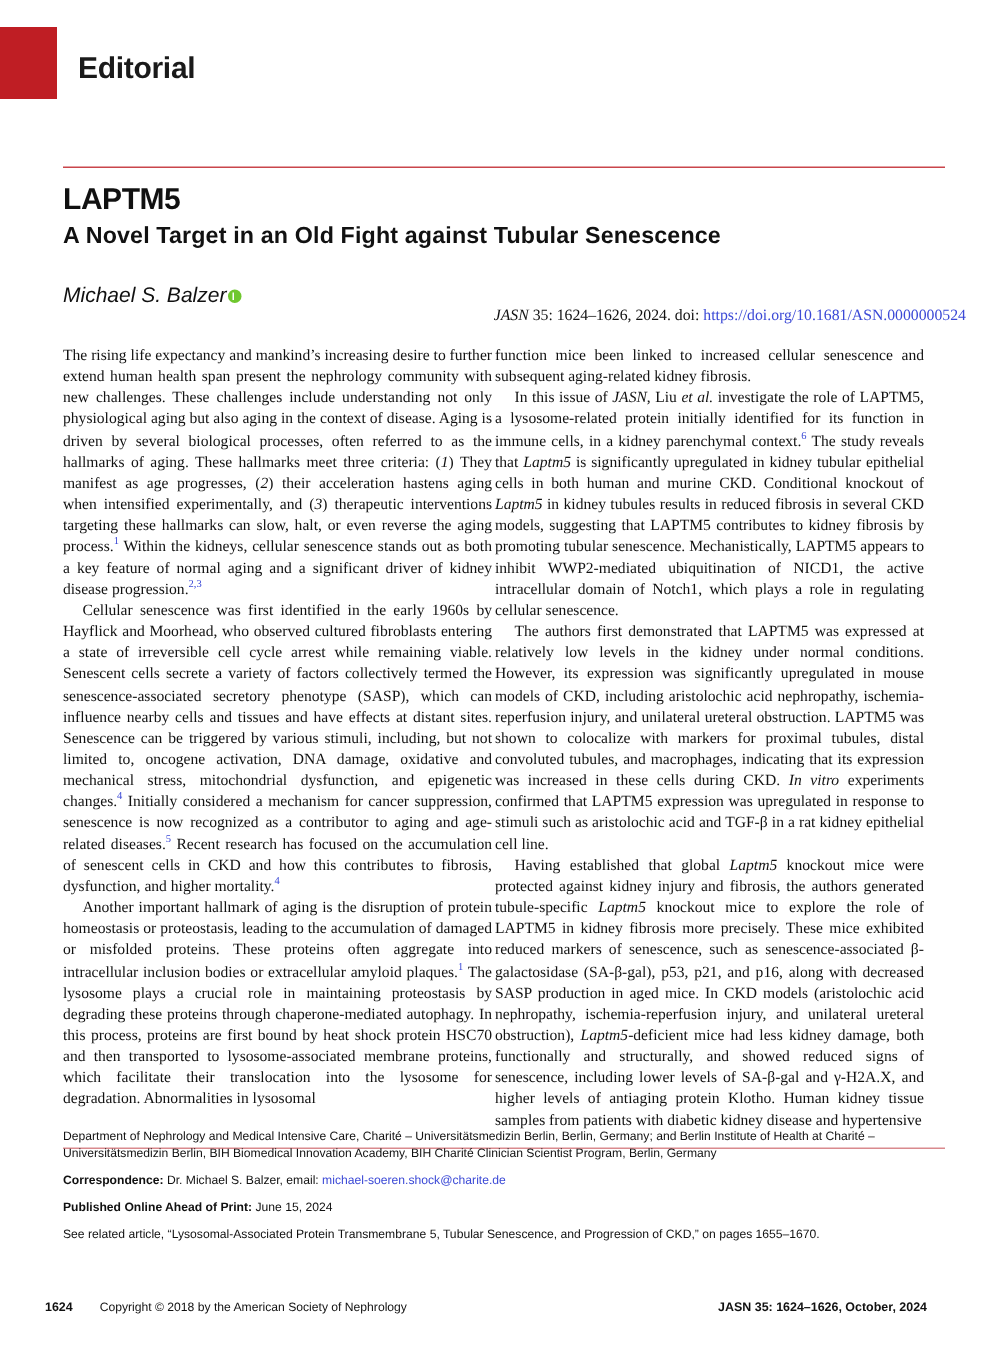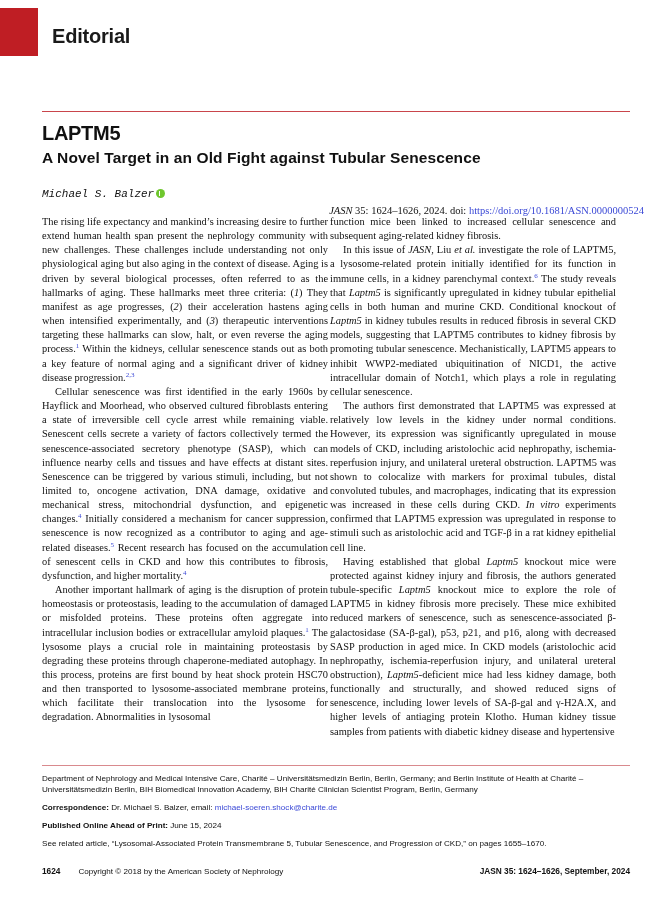--- a/index.html
+++ b/index.html
@@ -12,21 +12,21 @@
     height: 900px;
     position: relative;
     font-family: "Liberation Serif", serif;
     color: #000000;
     overflow: hidden;
   }
 
   
   #masthead {
     position: absolute;
-    left: 0; top: 8px;
+    left: 0; top: 18px;
     width: 672px; height: 52px;
   }
   #red-block {
     position: absolute;
     left: 0; top: 0;
     width: 38px; height: 48px;
     background: #bf1e24;
   }
   #section-label {
     position: absolute;
@@ -68,23 +68,23 @@
     line-height: 20px;
     letter-spacing: 0.1px;
     color: #111;
     margin: 3px 0 12px 0;
   }
 
   
   #author-line {
     position: absolute;
     left: 42px; top: 188px;
-    font-family: Liberation Mono, monospace;
+    font-family: Liberation Sans, sans-serif;
     font-style: italic;
-    font-size: 11px;
+    font-size: 14px;
     color: #111;
     white-space: nowrap;
   }
   .orcid {
     display: inline-block;
     width: 9px; height: 9px;
     border-radius: 50%;
     background: #6fc72e;
     position: relative;
     top: 1px;
@@ -111,21 +111,21 @@
   }
   #citation-line .ital { font-style: italic; }
   a.link {
     color: #3b49d6;
     text-decoration: none;
   }
 
   
   #body-columns {
     position: absolute;
-    left: 42px; top: 215px;
+    left: 42px; top: 231px;
     width: 590px;
     display: flex;
     gap: 2px;
   }
   .column {
     width: 286px;
   }
   .column p {
     margin: 0;
     font-family: "Liberation Serif", serif;
@@ -147,37 +147,37 @@
 
   
   #footnote-rule {
     position: absolute;
     left: 42px; top: 765px;
     width: 588px; height: 0;
     border-top: 1px solid #d98a8e;
   }
   #footnotes {
     position: absolute;
-    left: 42px; top: 773px;
+    left: 42px; top: 752px;
     width: 588px;
     font-family: "Liberation Sans", sans-serif;
     font-size: 8.1px;
     line-height: 11px;
     color: #111;
   }
   #footnotes .fn {
     margin: 0 0 7px 0;
   }
   #footnotes .fn.last { margin-bottom: 0; }
   #footnotes b { font-weight: bold; }
 
   
   #page-footer {
     position: absolute;
-    left: 42px; top: 866px;
+    left: 30px; top: 866px;
     width: 588px;
     display: flex;
     align-items: baseline;
     font-family: "Liberation Sans", sans-serif;
     font-size: 8.1px;
     color: #111;
     justify-content: center;
   }
   #folio {
     font-weight: bold;
@@ -238,14 +238,14 @@
   <p class="fn">
     <b>Published Online Ahead of Print:</b><span> June 15, 2024</span>
   </p>
   <p class="fn last">See related article, “Lysosomal-Associated Protein Transmembrane 5, Tubular Senescence, and Progression of CKD,” on pages 1655–1670.</p>
 </div>
 
 <div id="page-footer">
   <span id="folio">1624</span>
   <span id="copyright">Copyright © 2018 by the American Society of Nephrology</span>
   <span id="footer-spacer"></span>
-  <span id="journal-ref">JASN 35: 1624–1626, September, 2024</span>
+  <span id="journal-ref">JASN 35: 1624–1626, October, 2024</span>
 </div>
 
 </body></html>

